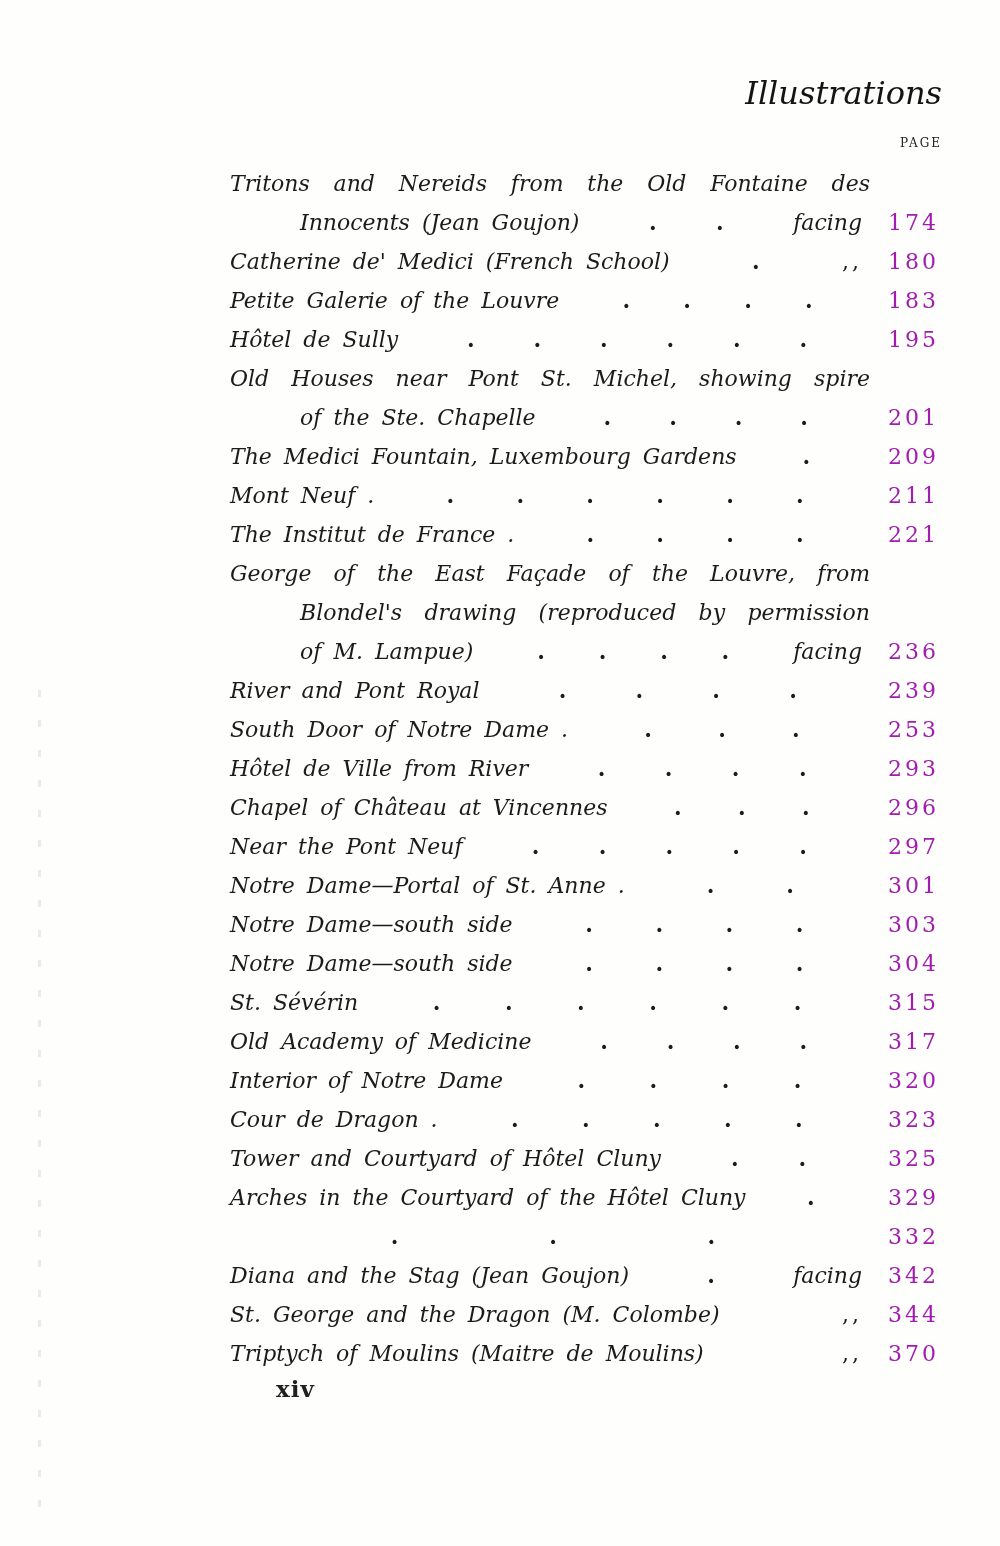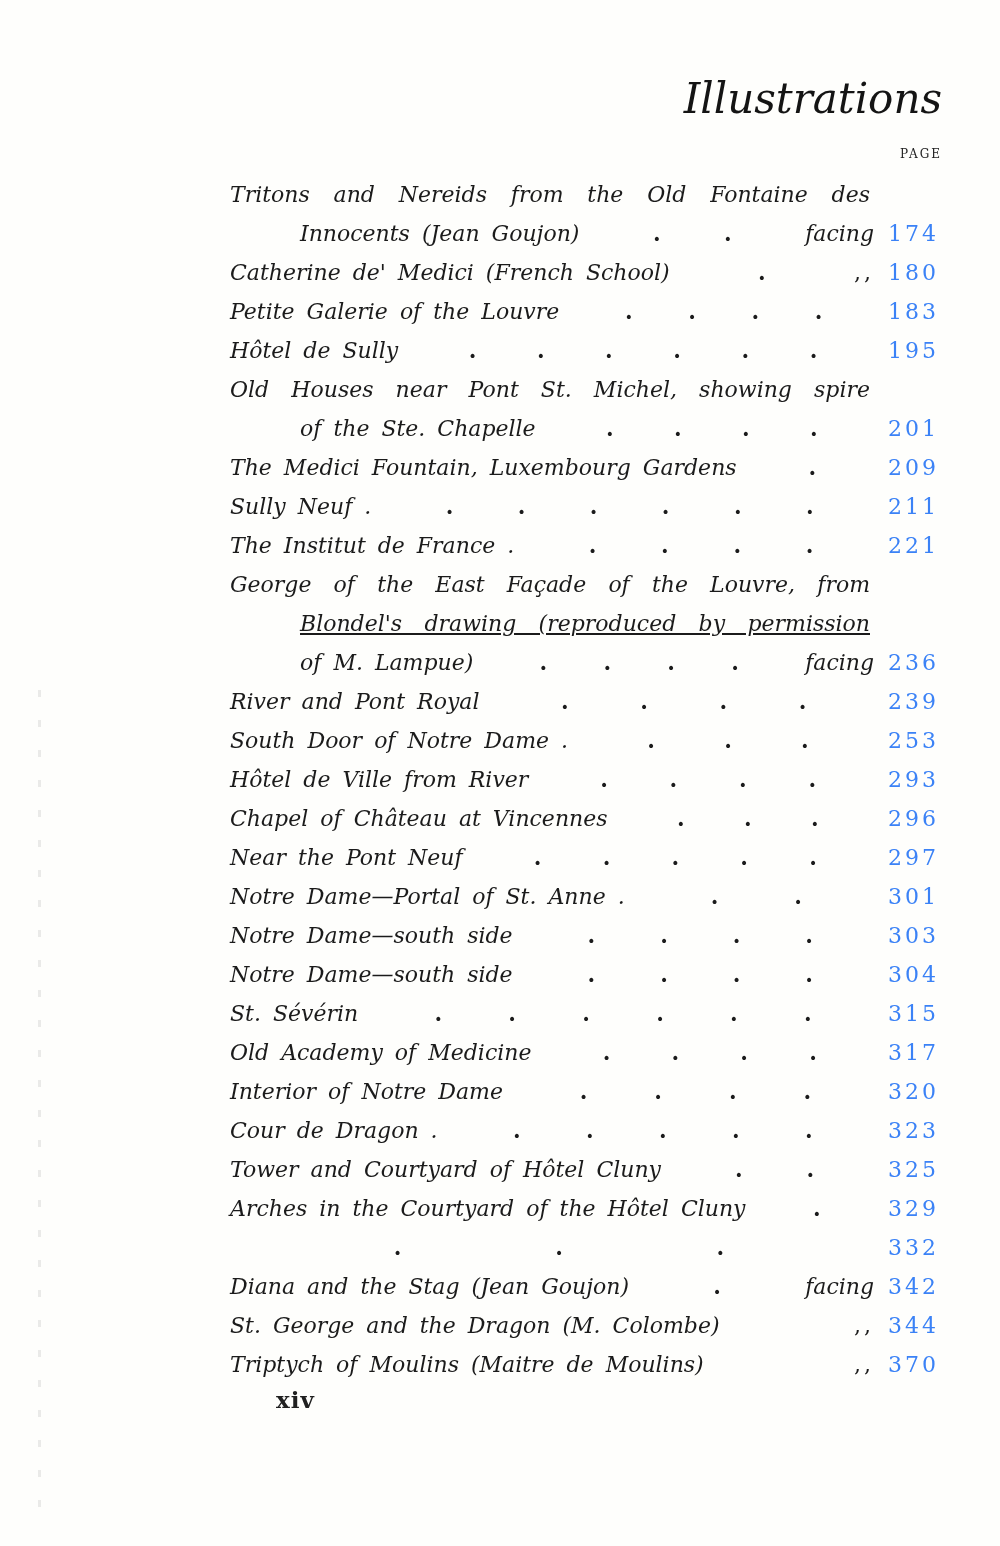--- a/index.html
+++ b/index.html
@@ -28,21 +28,21 @@
     );
   }
   .content {
     position: absolute; left: 230px; top: 0;
     width: 712px;
   }
   .header-title {
     margin-top: 74px;
     text-align: right;
     font-style: italic;
-    font-size: 42px;
+    font-size: 32px;
     color: #141414;
   }
   .page-label {
     margin-top: 24px;
     text-align: right;
     font-size: 12px;
     font-weight: normal;
     letter-spacing: 2px;
     color: #222;
   }
@@ -56,21 +56,21 @@
     line-height: 39px;
     white-space: nowrap;
   }
   .line.justified {
     width: 640px;
     white-space: normal;
     text-align: justify;
     text-align-last: justify;
   }
   .line.indent { margin-left: 70px; }
-  .line.indent.justified { width: 570px; text-decoration: underline; }
+  .line.indent.justified { width: 570px; }
   .line.final {
     display: flex;
     align-items: baseline;
   }
   .title-text { white-space: pre; }
   .dots {
     flex: 1;
     display: flex;
     justify-content: space-evenly;
     margin: 0 10px;
@@ -81,21 +81,22 @@
   .qual.ditto {
     font-style: normal;
     letter-spacing: 3px;
   }
   .page-num {
     width: 54px;
     flex: 0 0 54px;
     text-align: left;
     font-style: normal;
     letter-spacing: 3px;
-    color: #3b82f6;
+    color: #a21caf;
+    margin-left: 12px;
   }
   .folio {
     margin-top: 2px;
     margin-left: 46px;
     font-style: normal;
     font-weight: bold;
     font-size: 23px;
     letter-spacing: 1px;
     color: #202020;
   }
@@ -174,21 +175,21 @@
           <div class="line final">
             <span class="title-text">The Medici Fountain, Luxembourg Gardens</span>
             <span class="dots">
               <span class="dot">.</span>
             </span>
             <span class="page-num">209</span>
           </div>
         </div>
         <div class="entry">
           <div class="line final">
-            <span class="title-text">Sully Neuf .</span>
+            <span class="title-text">Mont Neuf .</span>
             <span class="dots">
               <span class="dot">.</span>
               <span class="dot">.</span>
               <span class="dot">.</span>
               <span class="dot">.</span>
               <span class="dot">.</span>
               <span class="dot">.</span>
             </span>
             <span class="page-num">211</span>
           </div>

